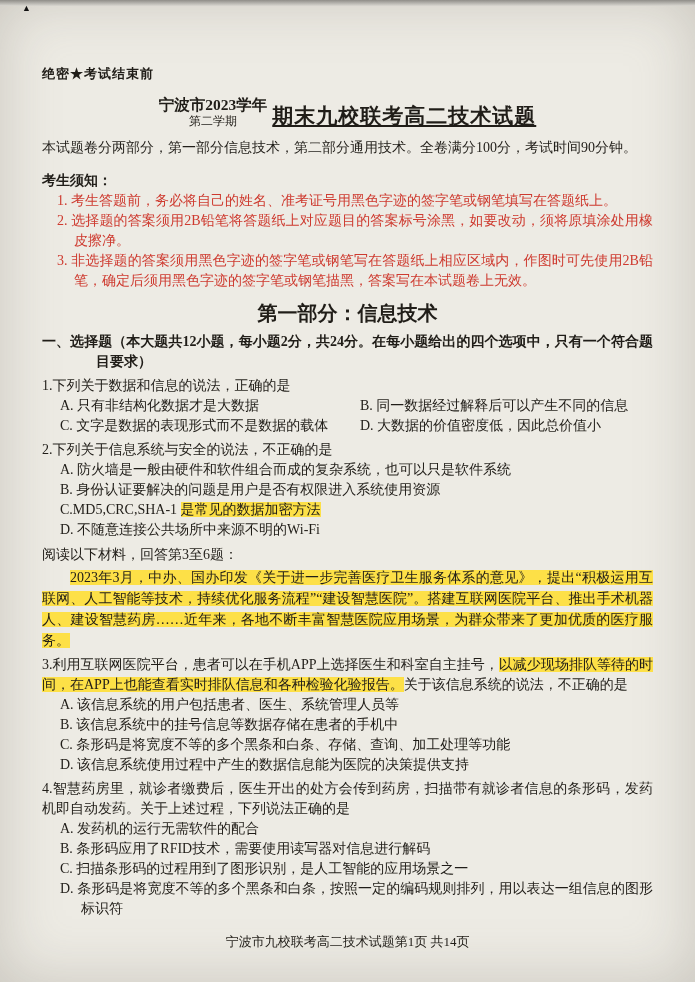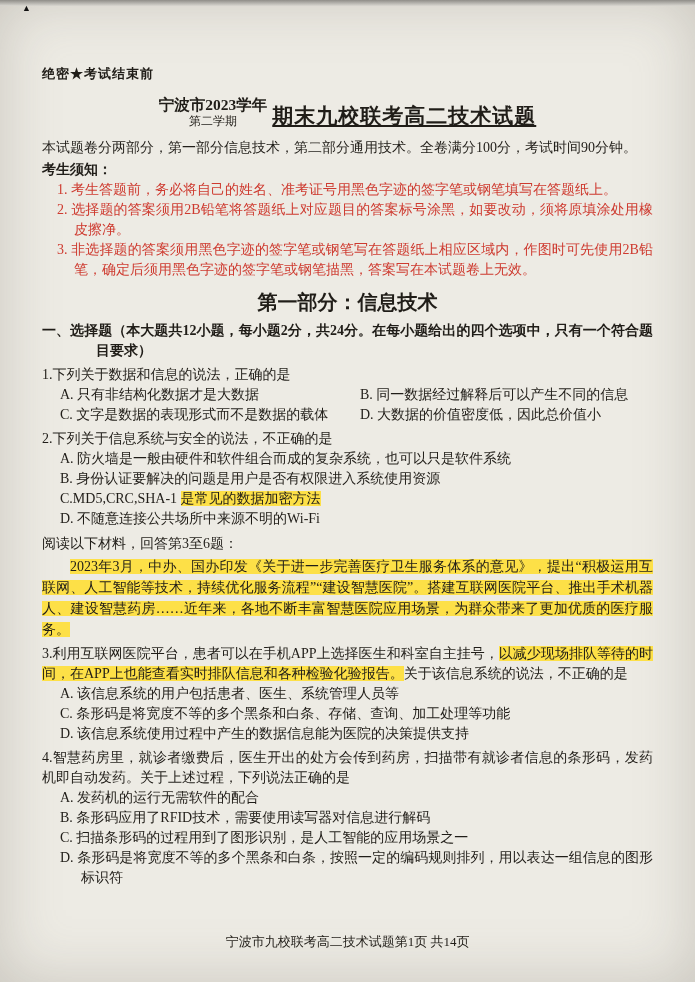--- a/index.html
+++ b/index.html
@@ -20,21 +20,21 @@
   .scan-top{position:absolute;top:0;left:0;width:100%;height:6px;
     background:linear-gradient(180deg,#8f8d88,#d9d7d1);}
   .corner-mark{position:absolute;top:3px;left:22px;font-size:9px;color:#111;line-height:10px;}
   .security{font-weight:bold;font-size:13px;letter-spacing:1px;}
   .title-block{display:flex;justify-content:center;align-items:flex-end;margin-top:9px;}
   .title-term{text-align:center;margin-right:5px;padding-top:2px;}
   .title-term-top{font-size:15.5px;font-weight:bold;line-height:19px;}
   .title-term-bottom{font-size:12px;line-height:15px;}
   .title-main{font-size:21px;font-weight:bold;line-height:26px;letter-spacing:1px;text-decoration:underline;}
   .intro{margin-top:9px;text-align:justify;}
-  .notice{margin-top:2px;}
+  .notice{margin-top:13px;}
   .notice-heading{font-weight:bold;}
   .notice-item{color:#ce3a2f;margin-left:15px;padding-left:17px;text-indent:-17px;text-align:justify;}
   .part-title{text-align:center;font-size:20px;font-weight:bold;line-height:27px;margin-top:9px;font-family:Liberation Serif, serif;}
   .section-intro{font-weight:bold;margin-top:5px;padding-left:54px;text-indent:-54px;text-align:justify;}
   .question{margin-top:4px;}
   .stem{text-align:justify;}
   .opt{margin-left:18px;padding-left:21px;text-indent:-21px;text-align:justify;}
   .opt-grid{margin-left:18px;display:grid;grid-template-columns:300px 1fr;}
   .opt-grid .opt{margin-left:0;}
   .hl{background:#fde047;}
@@ -88,20 +88,21 @@
     <div class="opt"><span>C.MD5,CRC,SHA-1 </span><span class="hl">是常见的数据加密方法</span></div>
     <div class="opt">D. 不随意连接公共场所中来源不明的Wi-Fi</div>
   </div>
 
   <div class="read-prompt">阅读以下材料，回答第3至6题：</div>
   <div class="material"><span class="hl">2023年3月，中办、国办印发《关于进一步完善医疗卫生服务体系的意见》，提出“积极运用互联网、人工智能等技术，持续优化服务流程”“建设智慧医院”。搭建互联网医院平台、推出手术机器人、建设智慧药房……近年来，各地不断丰富智慧医院应用场景，为群众带来了更加优质的医疗服务。</span></div>
 
   <div class="question">
     <div class="stem"><span>3.利用互联网医院平台，患者可以在手机APP上选择医生和科室自主挂号，</span><span class="hl">以减少现场排队等待的时间，在APP上也能查看实时排队信息和各种检验化验报告。</span><span>关于该信息系统的说法，不正确的是</span></div>
     <div class="opt">A. 该信息系统的用户包括患者、医生、系统管理人员等</div>
+    <div class="opt">B. 该信息系统中的挂号信息等数据存储在患者的手机中</div>
     <div class="opt">C. 条形码是将宽度不等的多个黑条和白条、存储、查询、加工处理等功能</div>
     <div class="opt">D. 该信息系统使用过程中产生的数据信息能为医院的决策提供支持</div>
   </div>
 
   <div class="question">
     <div class="stem">4.智慧药房里，就诊者缴费后，医生开出的处方会传到药房，扫描带有就诊者信息的条形码，发药机即自动发药。关于上述过程，下列说法正确的是</div>
     <div class="opt">A. 发药机的运行无需软件的配合</div>
     <div class="opt">B. 条形码应用了RFID技术，需要使用读写器对信息进行解码</div>
     <div class="opt">C. 扫描条形码的过程用到了图形识别，是人工智能的应用场景之一</div>
     <div class="opt">D. 条形码是将宽度不等的多个黑条和白条，按照一定的编码规则排列，用以表达一组信息的图形标识符</div>

